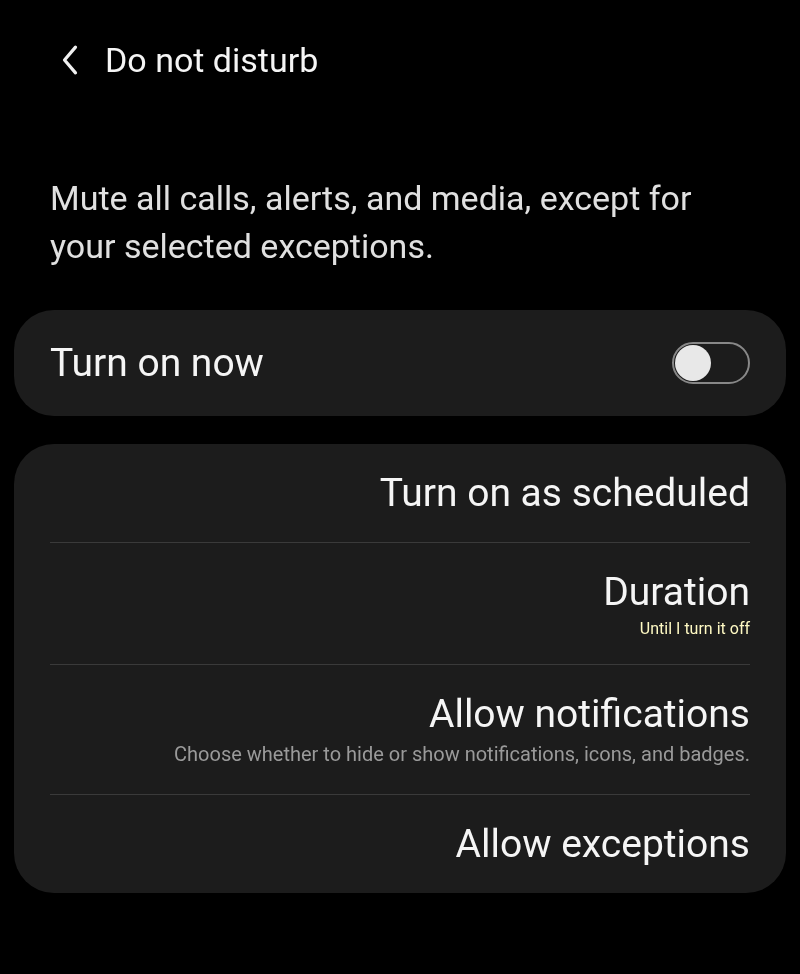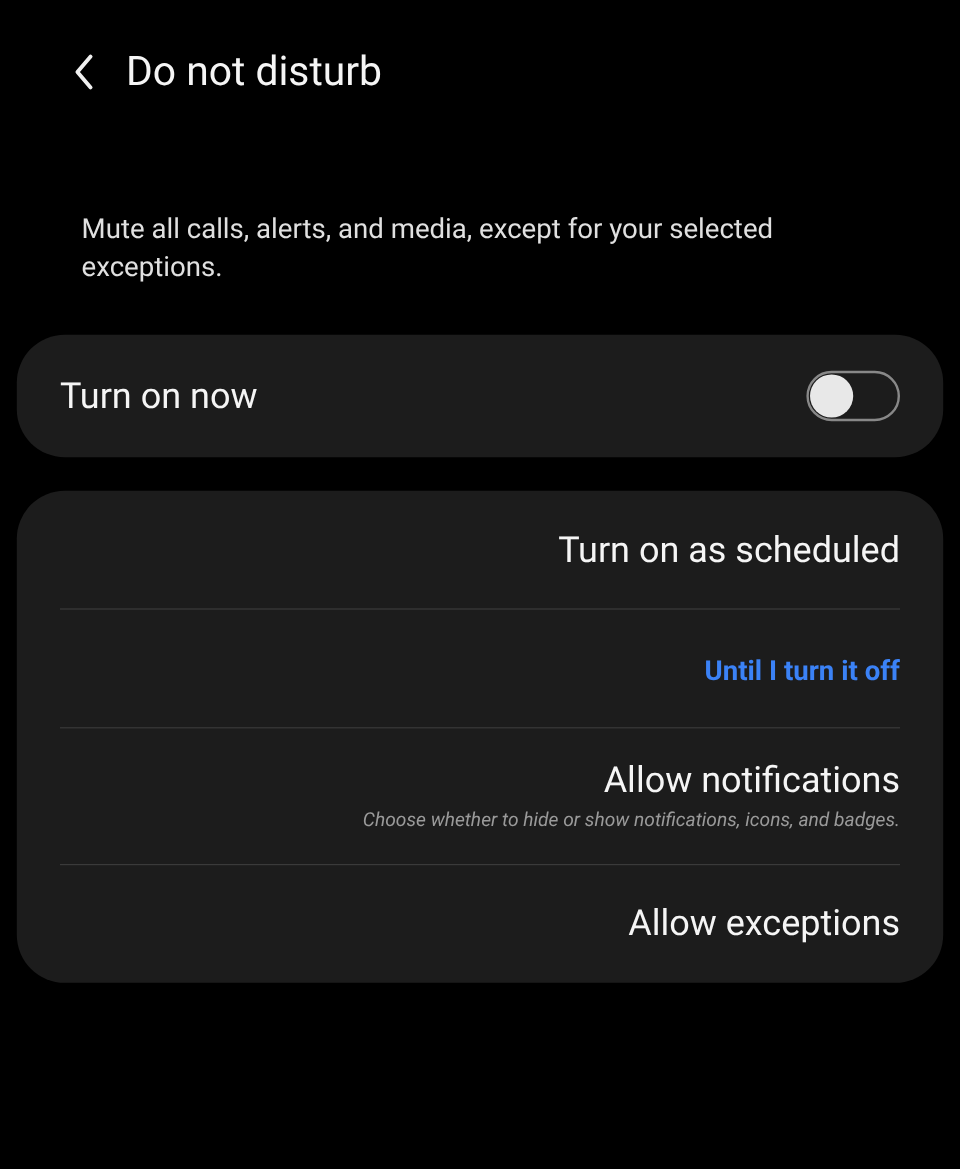--- a/index.html
+++ b/index.html
@@ -31,58 +31,56 @@
     .back-icon svg {
       width: 22px;
       height: 34px;
     }
     .header-title {
       font-size: 34px;
       font-weight: 400;
       color: #f5f5f5;
     }
     .description {
-      padding: 65px 50px 40px 68px;
-      font-size: 23px;
+      padding: 65px 50px 40px 50px;
+      font-size: 34px;
       line-height: 1.4;
       color: #e0e0e0;
     }
     .card {
       background: #1c1c1c;
       border-radius: 40px;
       margin: 0 14px 28px 14px;
       overflow: hidden;
     }
     .card-row {
       display: flex;
       align-items: center;
       justify-content: space-between;
       padding: 30px 36px;
       min-height: 98px;
     }
     .card-row-content {
       flex: 1;
     }
     .row-title {
-      font-size: 30px;
+      font-size: 39px;
       font-weight: 400;
       color: #f5f5f5;
     }
     .row-subtitle {
-      font-size: 16px;
+      font-size: 20px;
       color: #9a9a9a;
       margin-top: 4px;
       line-height: 1.35;
-      font-style: italic;
     }
     .row-subtitle-blue {
-      font-size: 23px;
-      color: #3b82f6;
+      font-size: 16px;
+      color: #fef9c3;
       margin-top: 4px;
-      font-weight: bold;
     }
     .divider {
       height: 1px;
       background: #3a3a3a;
       margin: 0 36px;
     }
     .toggle {
       position: relative;
       width: 78px;
       height: 42px;
@@ -134,20 +132,21 @@
 
 <div class="card card-multi">
   <div class="card-row">
     <div class="card-row-content">
       <div class="row-title">Turn on as scheduled</div>
     </div>
   </div>
   <div class="divider"></div>
   <div class="card-row">
     <div class="card-row-content">
+      <div class="row-title">Duration</div>
       <div class="row-subtitle-blue">Until I turn it off</div>
     </div>
   </div>
   <div class="divider"></div>
   <div class="card-row">
     <div class="card-row-content">
       <div class="row-title">Allow notifications</div>
       <div class="row-subtitle">Choose whether to hide or show notifications, icons, and badges.</div>
     </div>
   </div>

